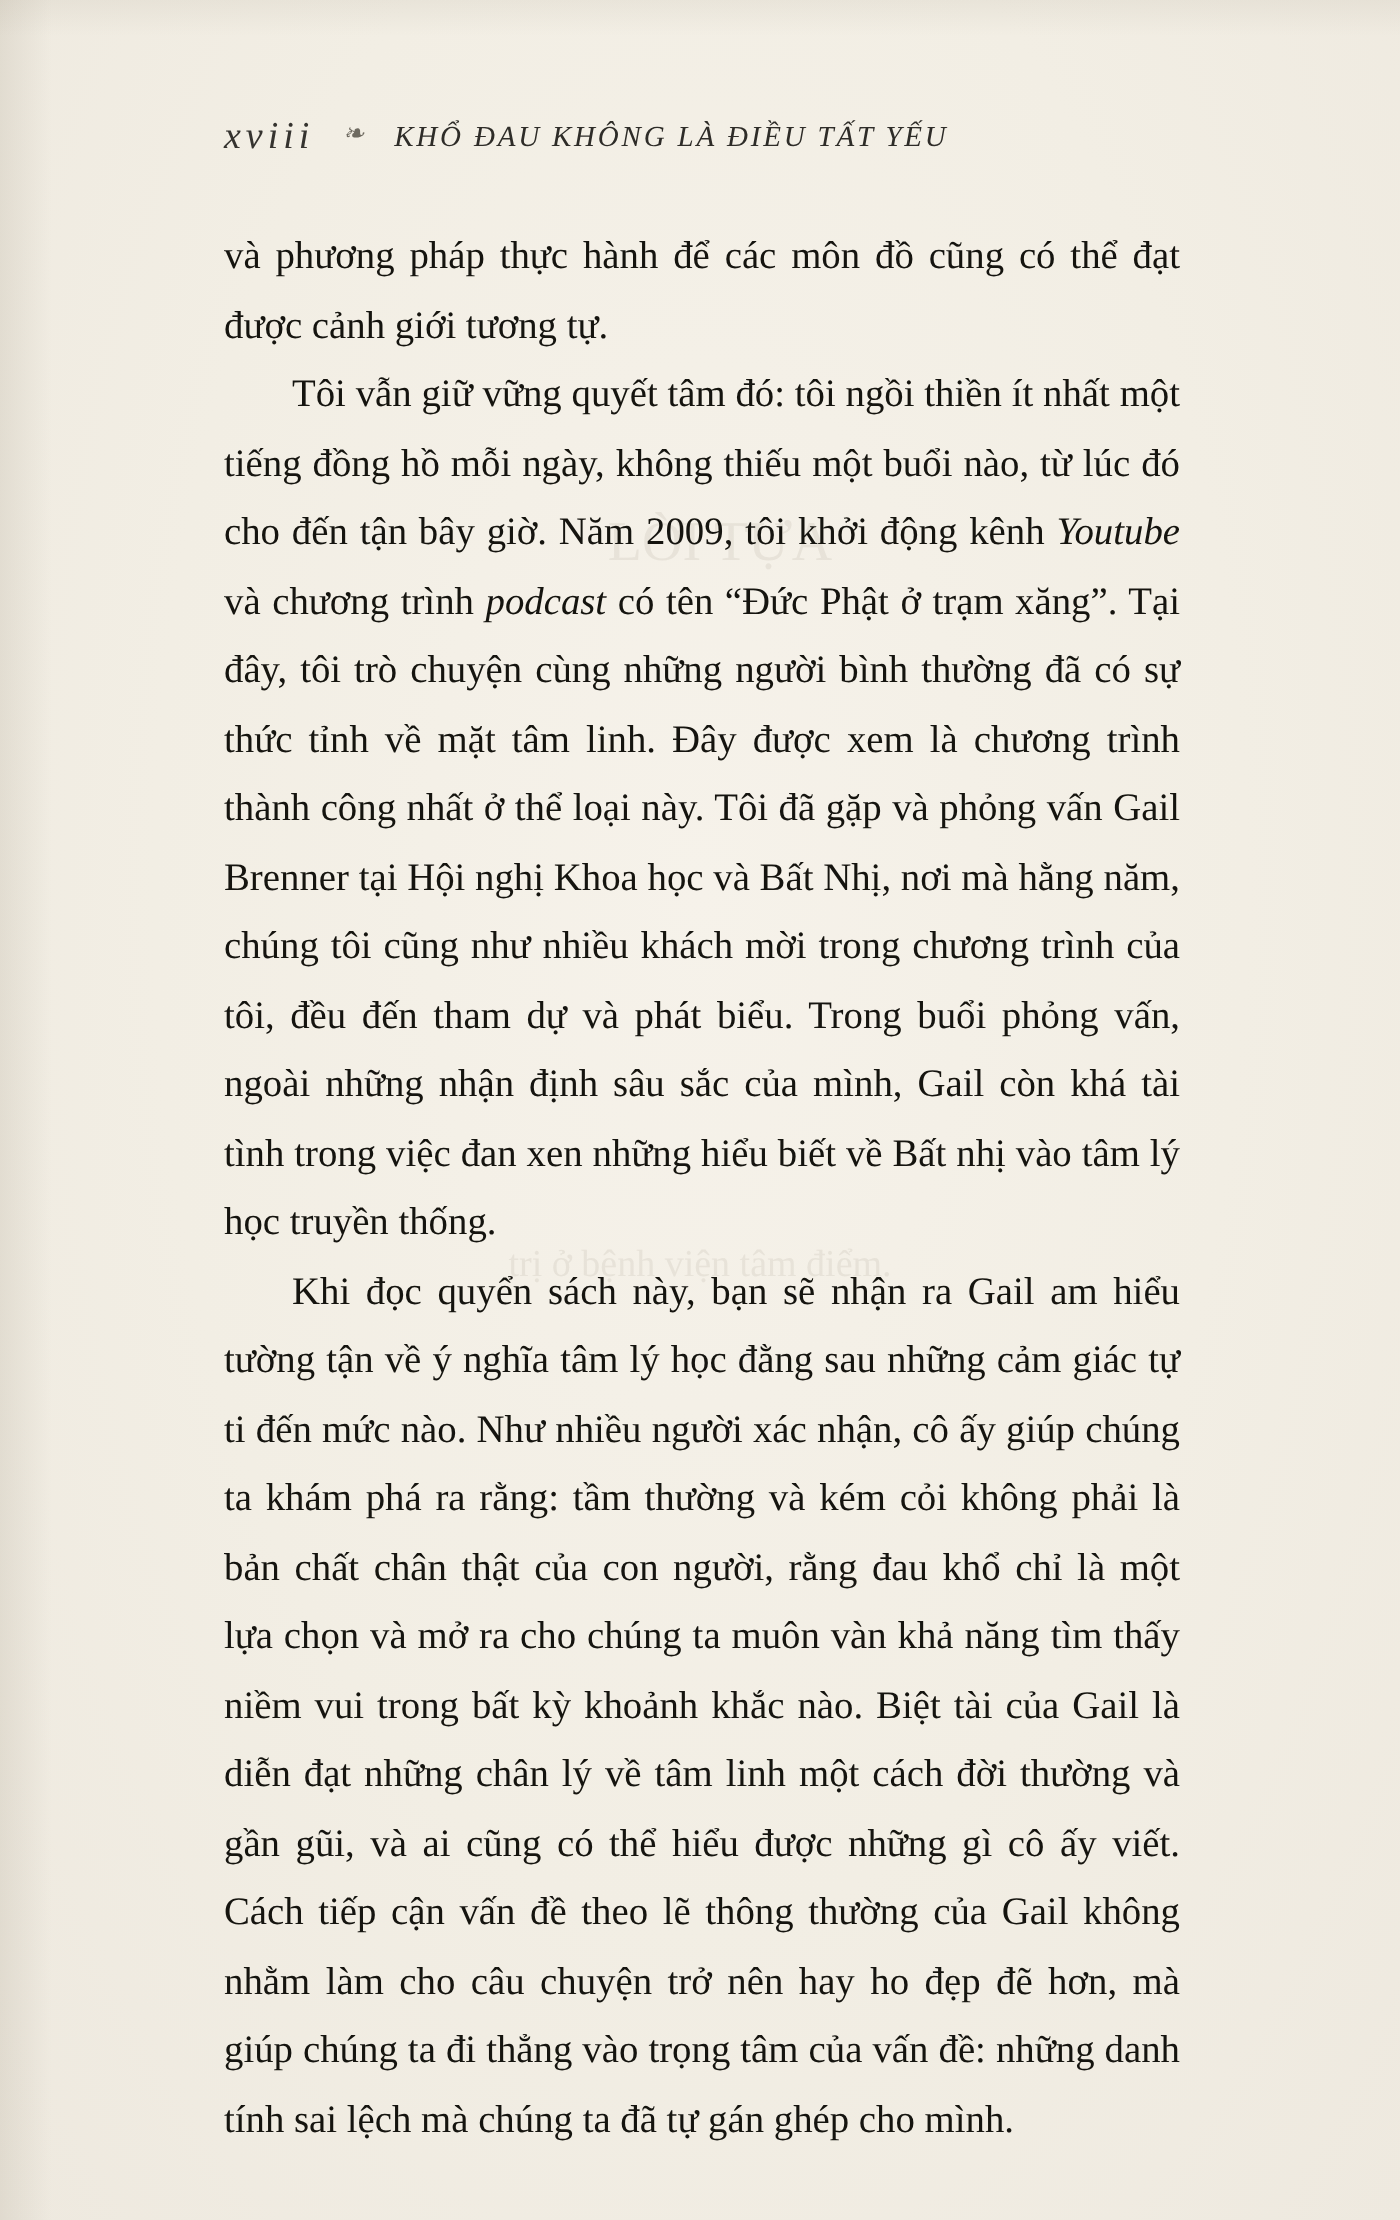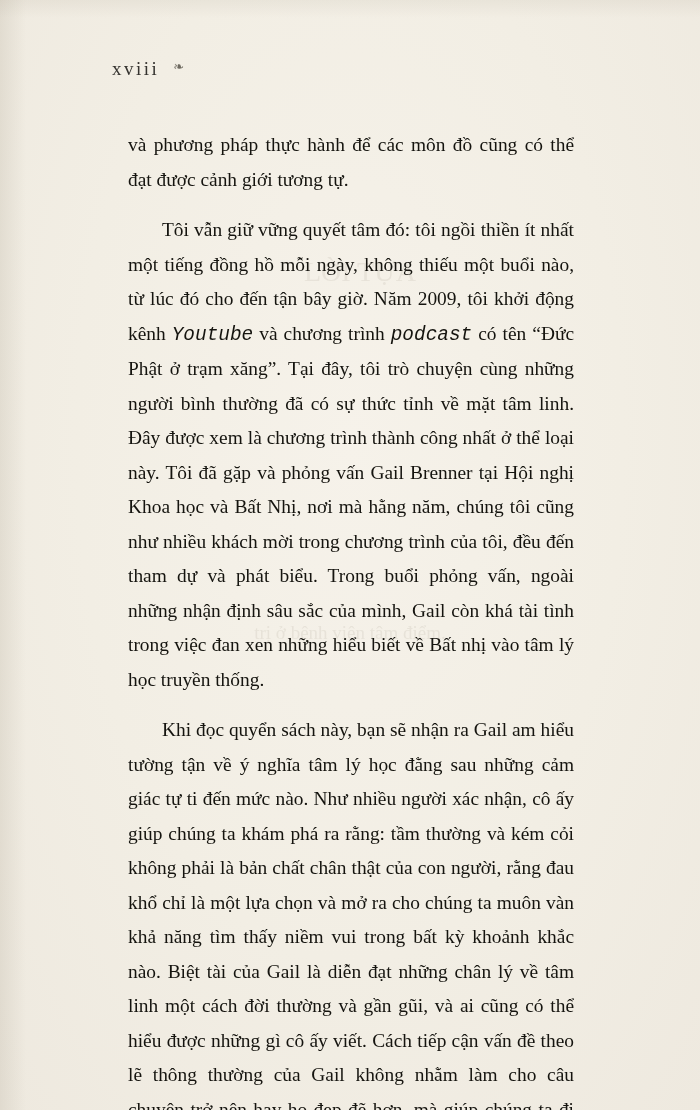--- a/index.html
+++ b/index.html
@@ -24,20 +24,21 @@
       radial-gradient(ellipse at 50% 40%, #f6f2ea 0%, #f2eee4 55%, #eee9df 100%);
   }
   .running-head {
     position: absolute;
     left: 112px;
     top: 58px;
     display: flex;
     align-items: center;
     gap: 14px;
     color: #3a3a38;
+    font-style: italic;
   }
   .folio {
     font-size: 19px;
     letter-spacing: 2.5px;
     color: #35332f;
   }
   .rh-orn {
     font-size: 13px;
     color: #6e6a60;
     position: relative;
@@ -56,29 +57,28 @@
     left: 112px;
     top: 112px;
     width: 478px;
     font-size: 19.4px;
     line-height: 34.5px;
     text-align: justify;
     text-justify: inter-word;
     color: #15140f;
   }
   .body-text p {
-    margin: 16px;
+    margin: 0;
     text-indent: 0;
   }
   .body-text p.indent {
     text-indent: 34px;
   }
   .body-text em {
     font-style: italic;
-    font-family: Liberation Mono, monospace;
   }
   
   .ghost {
     position: absolute;
     left: 150px;
     top: 255px;
     width: 420px;
     font-size: 28px;
     line-height: 34px;
     color: rgba(120, 110, 92, 0.10);
@@ -126,20 +126,21 @@
 
   <div class="edge-shadow-left"></div>
   <div class="edge-shadow-top"></div>
 
   <div class="ghost">LỜI TỰA</div>
   <div class="ghost2">trị ở bệnh viện tâm điểm.</div>
 
   <div class="running-head">
     <span class="folio">xviii</span>
     <span class="rh-orn">❧</span>
+    <span class="rh-title">Khổ đau không là điều tất yếu</span>
   </div>
 
   <div class="body-text">
     <p>và phương pháp thực hành để các môn đồ cũng có thể đạt được cảnh giới tương tự.</p>
     <p class="indent">Tôi vẫn giữ vững quyết tâm đó: tôi ngồi thiền ít nhất một tiếng đồng hồ mỗi ngày, không thiếu một buổi nào, từ lúc đó cho đến tận bây giờ. Năm 2009, tôi khởi động kênh <em>Youtube</em> và chương trình <em>podcast</em> có tên “Đức Phật ở trạm xăng”. Tại đây, tôi trò chuyện cùng những người bình thường đã có sự thức tỉnh về mặt tâm linh. Đây được xem là chương trình thành công nhất ở thể loại này. Tôi đã gặp và phỏng vấn Gail Brenner tại Hội nghị Khoa học và Bất Nhị, nơi mà hằng năm, chúng tôi cũng như nhiều khách mời trong chương trình của tôi, đều đến tham dự và phát biểu. Trong buổi phỏng vấn, ngoài những nhận định sâu sắc của mình, Gail còn khá tài tình trong việc đan xen những hiểu biết về Bất nhị vào tâm lý học truyền thống.</p>
     <p class="indent">Khi đọc quyển sách này, bạn sẽ nhận ra Gail am hiểu tường tận về ý nghĩa tâm lý học đằng sau những cảm giác tự ti đến mức nào. Như nhiều người xác nhận, cô ấy giúp chúng ta khám phá ra rằng: tầm thường và kém cỏi không phải là bản chất chân thật của con người, rằng đau khổ chỉ là một lựa chọn và mở ra cho chúng ta muôn vàn khả năng tìm thấy niềm vui trong bất kỳ khoảnh khắc nào. Biệt tài của Gail là diễn đạt những chân lý về tâm linh một cách đời thường và gần gũi, và ai cũng có thể hiểu được những gì cô ấy viết. Cách tiếp cận vấn đề theo lẽ thông thường của Gail không nhằm làm cho câu chuyện trở nên hay ho đẹp đẽ hơn, mà giúp chúng ta đi thẳng vào trọng tâm của vấn đề: những danh tính sai lệch mà chúng ta đã tự gán ghép cho mình.</p>
   </div>
 
 </div>
 

